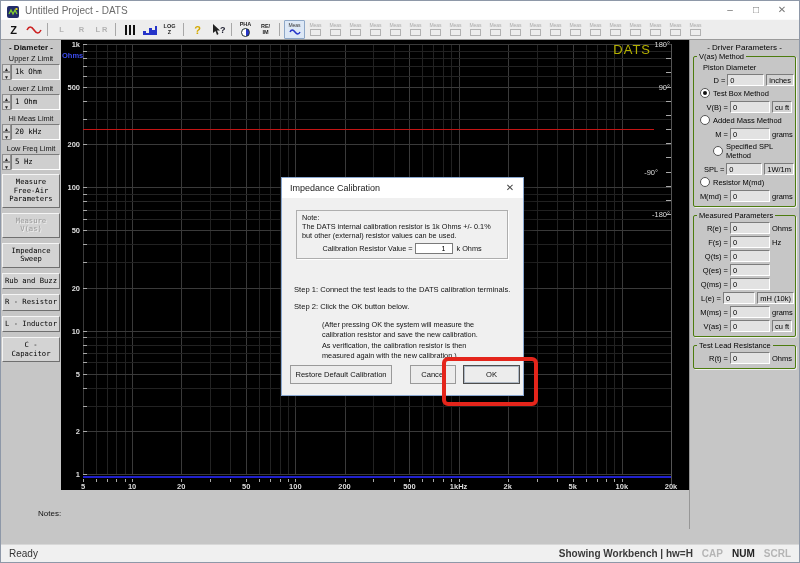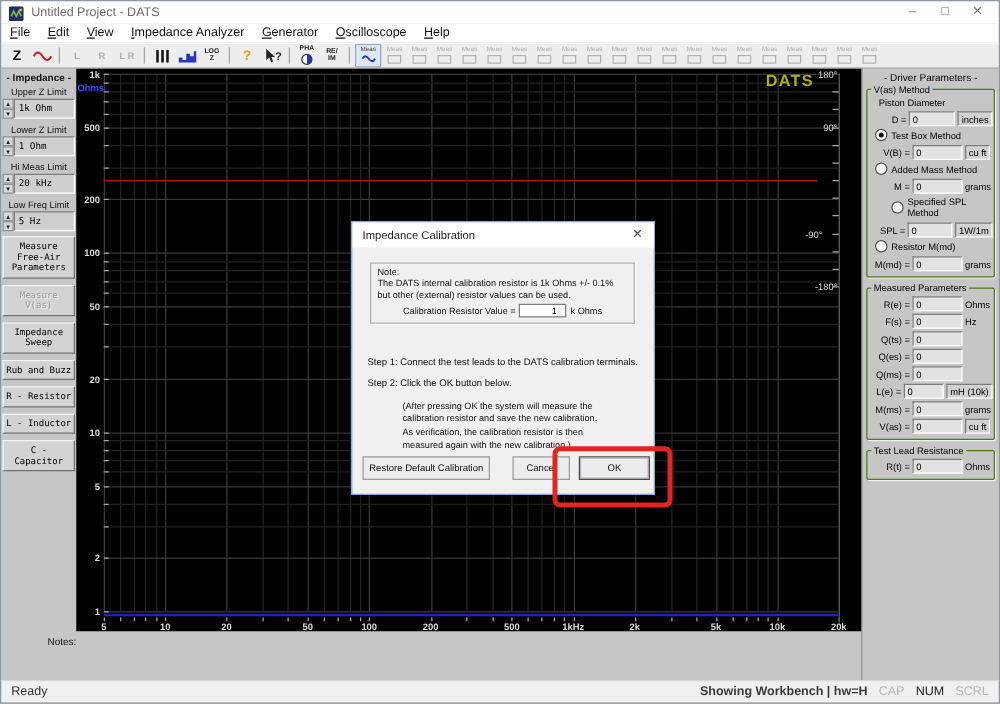--- a/index.html
+++ b/index.html
@@ -48,21 +48,21 @@
   .sdis{color:#9a9a9a;text-shadow:1px 1px 0 #efefef;}
 
   .center{width:628px;display:flex;flex-direction:column;}
   .chart{position:relative;width:628px;height:450px;background:#000;overflow:hidden;}
   .chart div{position:absolute;box-sizing:border-box;}
   .ylab{text-align:right;font-size:7.5px;font-weight:bold;color:#ddd;width:19px;}
   .xlab{text-align:center;font-size:7.5px;font-weight:bold;color:#ddd;width:26px;}
   .plab{text-align:right;font-size:7.5px;font-weight:normal;color:#ddd;width:43px;}
   .plab0{text-align:left;font-size:7.5px;font-weight:bold;color:#e22a1d;width:30px;white-space:nowrap;padding-left:44px;}
   .ohmslab{font-size:7.5px;font-weight:bold;color:#3d4cf0;}
-  .watermark{font-size:13px;font-weight:bold;letter-spacing:1px;color:#b4b000;text-align:right;width:46px;}
+  .watermark{font-size:13px;font-weight:normal;letter-spacing:1px;color:#b4b000;text-align:right;width:46px;}
   .notesarea{flex:1;background:#c6c6c6;}
   .noteslabel{position:absolute;left:37px;top:508px;font-size:8px;color:#111;}
 
   
   .rpanel{width:110px;box-sizing:border-box;background:#c6c6c6;border-left:1px solid #979797;padding:2px 3px;font-size:7.5px;color:#000;}
   .rptitle{text-align:center;font-size:8px;margin:1px 0 4px;white-space:nowrap;}
   .rgroup{position:relative;border:1px solid #4d7c0f;box-shadow:1px 1px 0 #efefef;border-radius:2px;margin:0 0 8px;padding:6px 1px 2px;}
   .rgtitle{position:absolute;top:-5px;left:3px;background:#c6c6c6;padding:0 2px;font-size:7.5px;white-space:nowrap;}
   .rlabel{margin:0 0 2px 8px;}
   .rrow{display:flex;align-items:center;margin-bottom:2px;}
@@ -73,21 +73,21 @@
   .rradio{margin:1px 0 3px;}
   .rdot{width:8px;height:8px;border-radius:50%;background:#fff;border:1px solid #555;margin:0 3px 0 5px;position:relative;flex:0 0 auto;}
   .rchk::after{content:"";position:absolute;left:2px;top:2px;right:2px;bottom:2px;background:#111;border-radius:50%;}
   .rindent{margin-left:13px;}
 
   
   .statusbar{position:absolute;left:0;right:0;bottom:0;height:18px;background:#f0f0f0;border-top:1px solid #d8d8d8;
              display:flex;align-items:center;font-size:10px;color:#333;padding:0 8px;box-sizing:border-box;}
   .stleft{flex:1;}
   .stright{font-weight:bold;color:#3a3a3a;white-space:nowrap;}
-  .stog{margin-left:9px;font-weight:normal;color:#b5b5b5;}
+  .stog{margin-left:9px;font-weight:bold;color:#b5b5b5;}
   .stog.on{color:#222;}
 
   
   .dialog{position:absolute;left:280px;top:176px;width:241px;height:217px;background:#f0f0f0;
           border:1px solid #89a7d0;box-shadow:4px 5px 14px rgba(0,0,0,.5);z-index:40;color:#111;}
   .dtitle{height:20px;background:#fff;display:flex;align-items:center;}
   .dtitletext{font-size:9px;padding-left:8px;flex:1;color:#222;}
   .dclose{width:26px;text-align:center;font-size:10px;color:#444;line-height:20px;}
   .dnote{position:absolute;left:14px;top:32px;width:212px;height:49px;border:1px solid #aeaeae;box-shadow:1px 1px 0 #fff;
          padding:2px 5px;box-sizing:border-box;font-size:7.3px;line-height:9px;}
@@ -115,29 +115,20 @@
         <path d="M2 8 L4 4 6 8 8 4 10 8" stroke="#7ec832" stroke-width="1.3" fill="none"></path>
         <rect x="8.5" y="2" width="2" height="2" fill="#e8d21f"></rect>
         </svg>
     </span>
     <span class="wtitle">Untitled Project - DATS</span>
     <span class="wbtn">–</span>
     <span class="wbtn">□</span>
     <span class="wbtn">✕</span>
   </div>
 
-  <div class="menubar" id="menubar">
-      <div class="mitem"><u>F</u>ile</div>
-      <div class="mitem"><u>E</u>dit</div>
-      <div class="mitem"><u>V</u>iew</div>
-      <div class="mitem"><u>I</u>mpedance Analyzer</div>
-      <div class="mitem"><u>G</u>enerator</div>
-      <div class="mitem"><u>O</u>scilloscope</div>
-      <div class="mitem"><u>H</u>elp</div>
-    </div>
   <div class="toolbar" id="toolbar">
       <div class="tbtn">
         <span class="tz">Z</span>
       </div>
       <div class="tbtn">
         <svg width="16" height="10" viewBox="0 0 16 10">
           <path d="M1 5 Q4 -1 8 5 T15 5" fill="none" stroke="#cc2222" stroke-width="1.6"></path>
         </svg>
       </div>
       <div class="tsep"></div>
@@ -268,21 +259,21 @@
         <span class="mbox"></span>
       </div>
       <div class="tbtn tdis">
         <span class="t2m">Meas</span>
         <span class="mbox"></span>
       </div>
     </div>
 
   <div class="main">
     <div class="sidebar" id="sidebar">
-        <div class="sbtitle">- Impedance -</div>
+        <div class="sbtitle">- Diameter -</div>
         <div class="spingrp">
           <div class="splabel">Upper Z Limit</div>
           <div class="sprow">
             <div class="spbtns">
               <div class="spb">▲</div>
               <div class="spb">▼</div>
             </div>
             <div class="spfield">1k Ohm</div>
           </div>
         </div>

